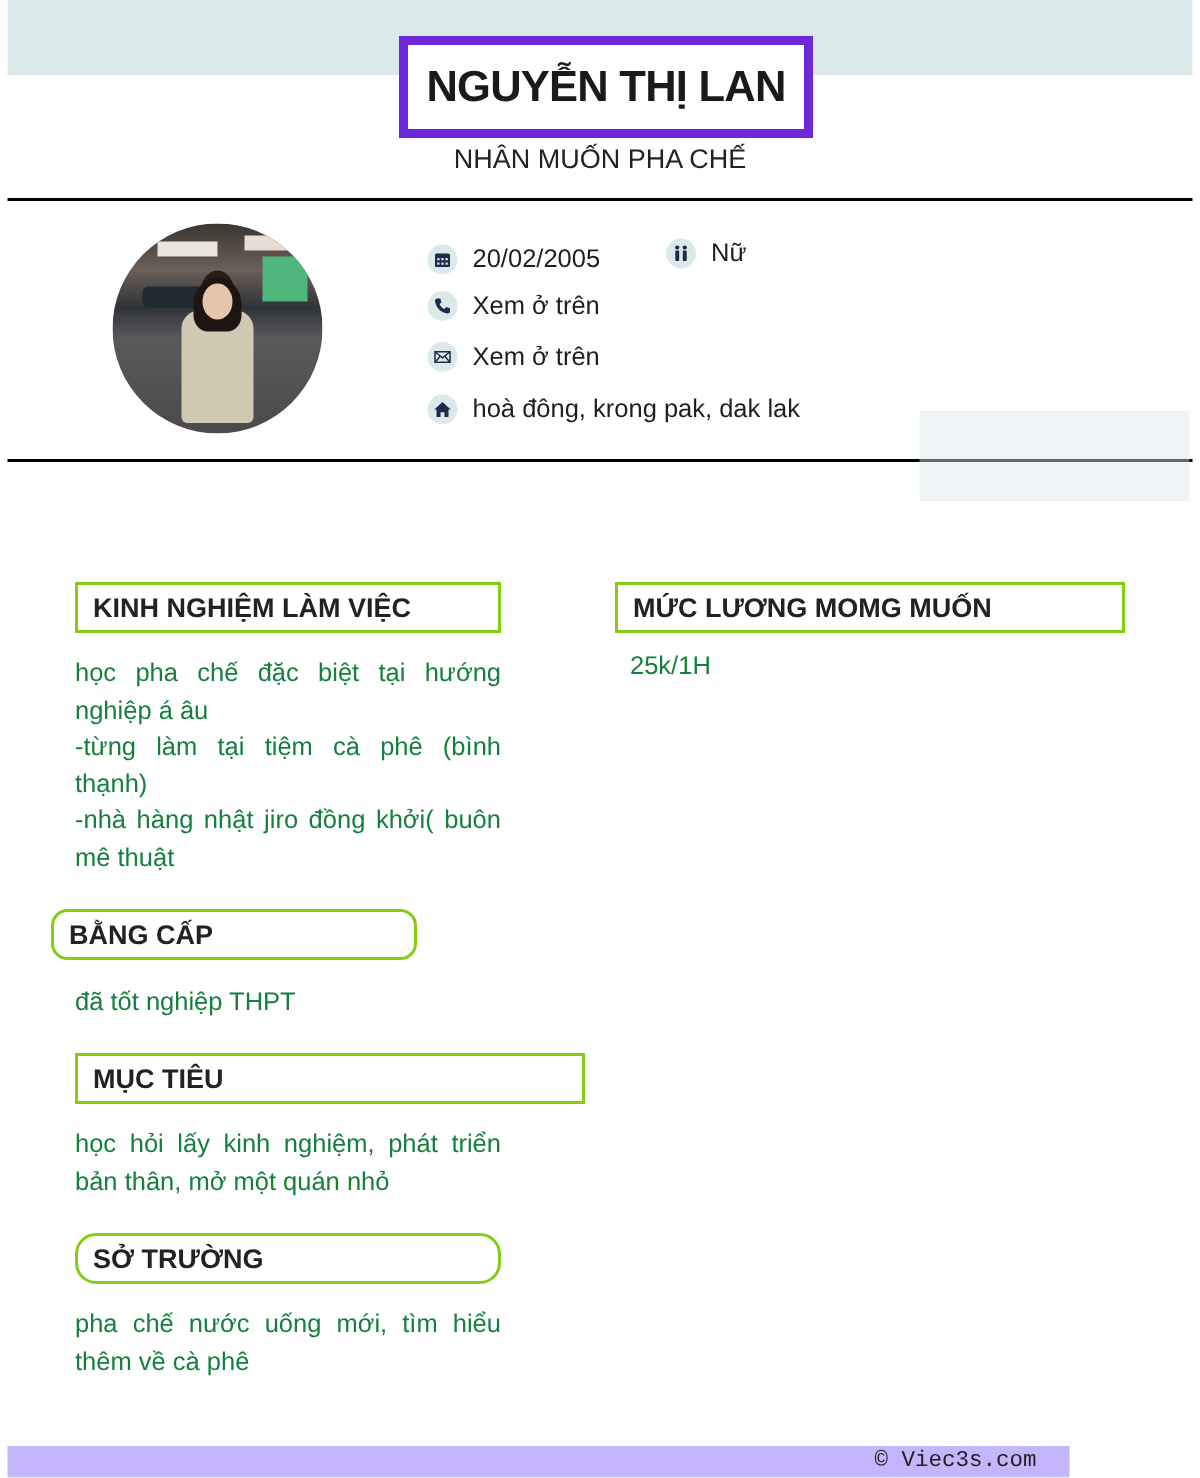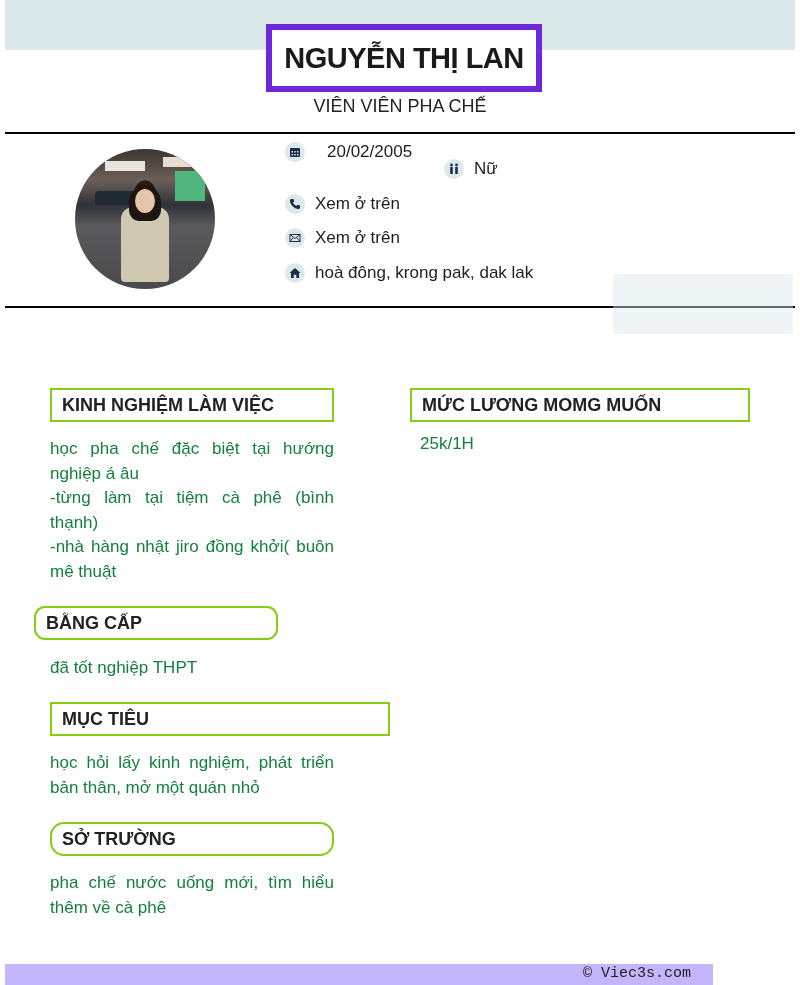--- a/index.html
+++ b/index.html
@@ -35,35 +35,35 @@
 </style>
 </head>
 <body>
 
 <div class="top-band"></div>
 
 <div class="name-box">
   <span>NGUYỄN THỊ LAN</span>
 </div>
 
-<div class="position">VIÊN VIÊN PHA CHẾ</div>
+<div class="position">NHÂN MUỐN PHA CHẾ</div>
 
 <div class="rule" style="top:132px;"></div>
 
 <div class="avatar">
   <div class="sign1"></div>
   <div class="sign2"></div>
   <div class="green"></div>
   <div class="car"></div>
   <div class="shirt"></div>
   <div class="hair"></div>
   <div class="face"></div>
 </div>
 
-<div class="info-row" style="left:285px; top:142px;gap:12px;">
+<div class="info-row" style="left:285px; top:163px;">
   <span class="icon-circle">
     <svg viewBox="0 0 12 12">
         <rect x="1" y="2" width="10" height="9" rx="1"></rect>
         <rect x="2.5" y="5" width="1.5" height="1.5" fill="#dce9ea"></rect>
         <rect x="5.25" y="5" width="1.5" height="1.5" fill="#dce9ea"></rect>
         <rect x="8" y="5" width="1.5" height="1.5" fill="#dce9ea"></rect>
         <rect x="2.5" y="8" width="1.5" height="1.5" fill="#dce9ea"></rect>
         <rect x="5.25" y="8" width="1.5" height="1.5" fill="#dce9ea"></rect>
         <rect x="8" y="8" width="1.5" height="1.5" fill="#dce9ea"></rect>
       </svg>

